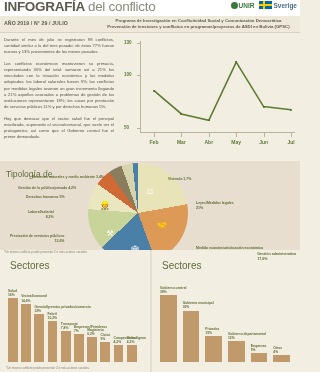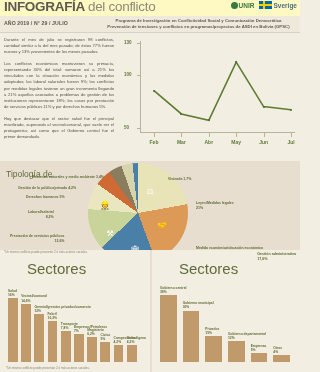--- a/index.html
+++ b/index.html
@@ -1,20 +1,20 @@
 <!DOCTYPE html>
 <html><head>
 <meta charset="utf-8">
 <style>
   html,body{margin:0;padding:0;}
   body{width:300px;height:372px;background:#f3eee2;font-family:"Liberation Sans",sans-serif;overflow:hidden;position:relative;}
   .page{width:300px;height:372px;position:relative;background:#efe9dc;}
 
   
-  .hdr{height:16px;background:#fef9c3;position:relative;}
+  .hdr{height:16px;background:#ffffff;position:relative;}
   .hdr-title{position:absolute;left:4px;top:-1px;font-size:13.5px;font-weight:bold;color:#6f6a5d;letter-spacing:-0.3px;white-space:nowrap;}
   .hdr-title .t1{color:#5f5a4e;}
   .hdr-title .t2{color:#8d897c;font-weight:normal;}
   .logos{position:absolute;right:3px;top:1px;display:flex;align-items:center;gap:4px;}
   .unir{display:flex;align-items:center;gap:1px;font-size:6.5px;font-weight:bold;color:#3b7a3f;}
   .unir-mark{width:7px;height:7px;border-radius:50%;background:#3b7a3f;display:inline-block;}
   .swe{display:flex;align-items:center;gap:2px;}
   .swe-flag{width:13px;height:8px;background:#006aa7;position:relative;display:inline-block;}
   .swe-flag:before{content:"";position:absolute;left:4px;top:0;width:2px;height:8px;background:#fecc00;}
   .swe-flag:after{content:"";position:absolute;left:0;top:3px;width:13px;height:2px;background:#fecc00;}
@@ -47,21 +47,21 @@
   .pie-ico{position:absolute;font-size:8px;color:#fff;transform:translate(-50%,-50%);}
   .plab{position:absolute;font-size:3.5px;font-weight:bold;color:#5e6b34;line-height:1.3;}
   .plab.r{text-align:left;}
   .plab.l{text-align:right;}
 
   
   .bars{position:absolute;left:0;top:250px;width:300px;height:122px;}
   .bcol{position:absolute;top:0;height:122px;}
   .bcol.left{left:0;width:150px;background:#f3eee2;}
   .bcol.right{left:150px;width:150px;background:#f3eee2;border-left:2px solid #e7ded0;}
-  .btitle{position:absolute;left:10px;top:10px;font-size:15px;color:#5f6b3a;line-height:1.2;margin-left:17px;}
+  .btitle{position:absolute;left:10px;top:10px;font-size:10px;color:#5f6b3a;line-height:1.2;}
   .plot{position:absolute;left:8px;right:6px;bottom:10px;height:72px;}
   .bar{position:absolute;bottom:0;background:#c19a6b;}
   .blab{position:absolute;font-size:3.3px;font-weight:bold;color:#5e6b34;line-height:1.25;white-space:nowrap;}
   .bnote{position:absolute;left:6px;bottom:2px;font-size:3px;color:#8a8571;}
   .tnote{position:absolute;left:4px;top:0px;font-size:3px;color:#8a8571;}
   .gest-lab{position:absolute;right:6px;top:2px;font-size:3.6px;font-weight:bold;color:#5e6b34;line-height:1.3;text-align:left;}
 </style>
 </head>
 <body>
 

